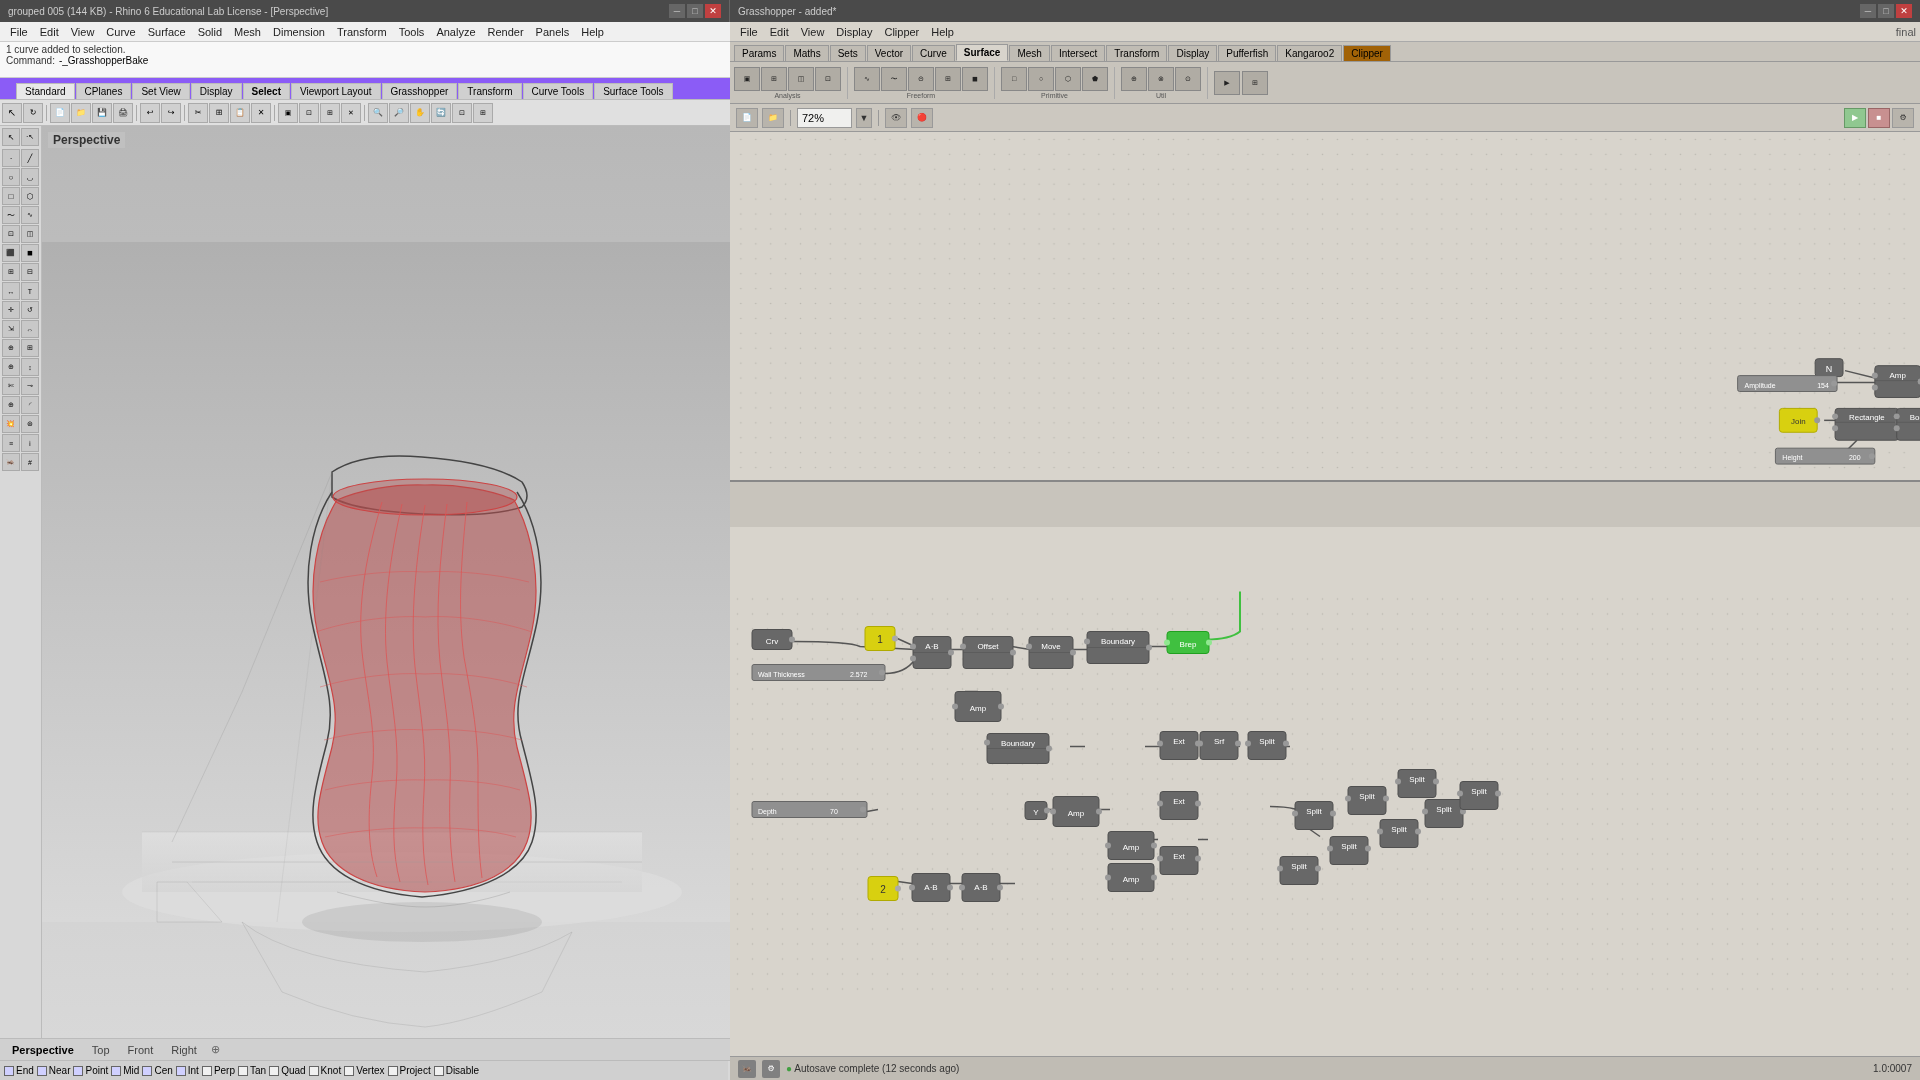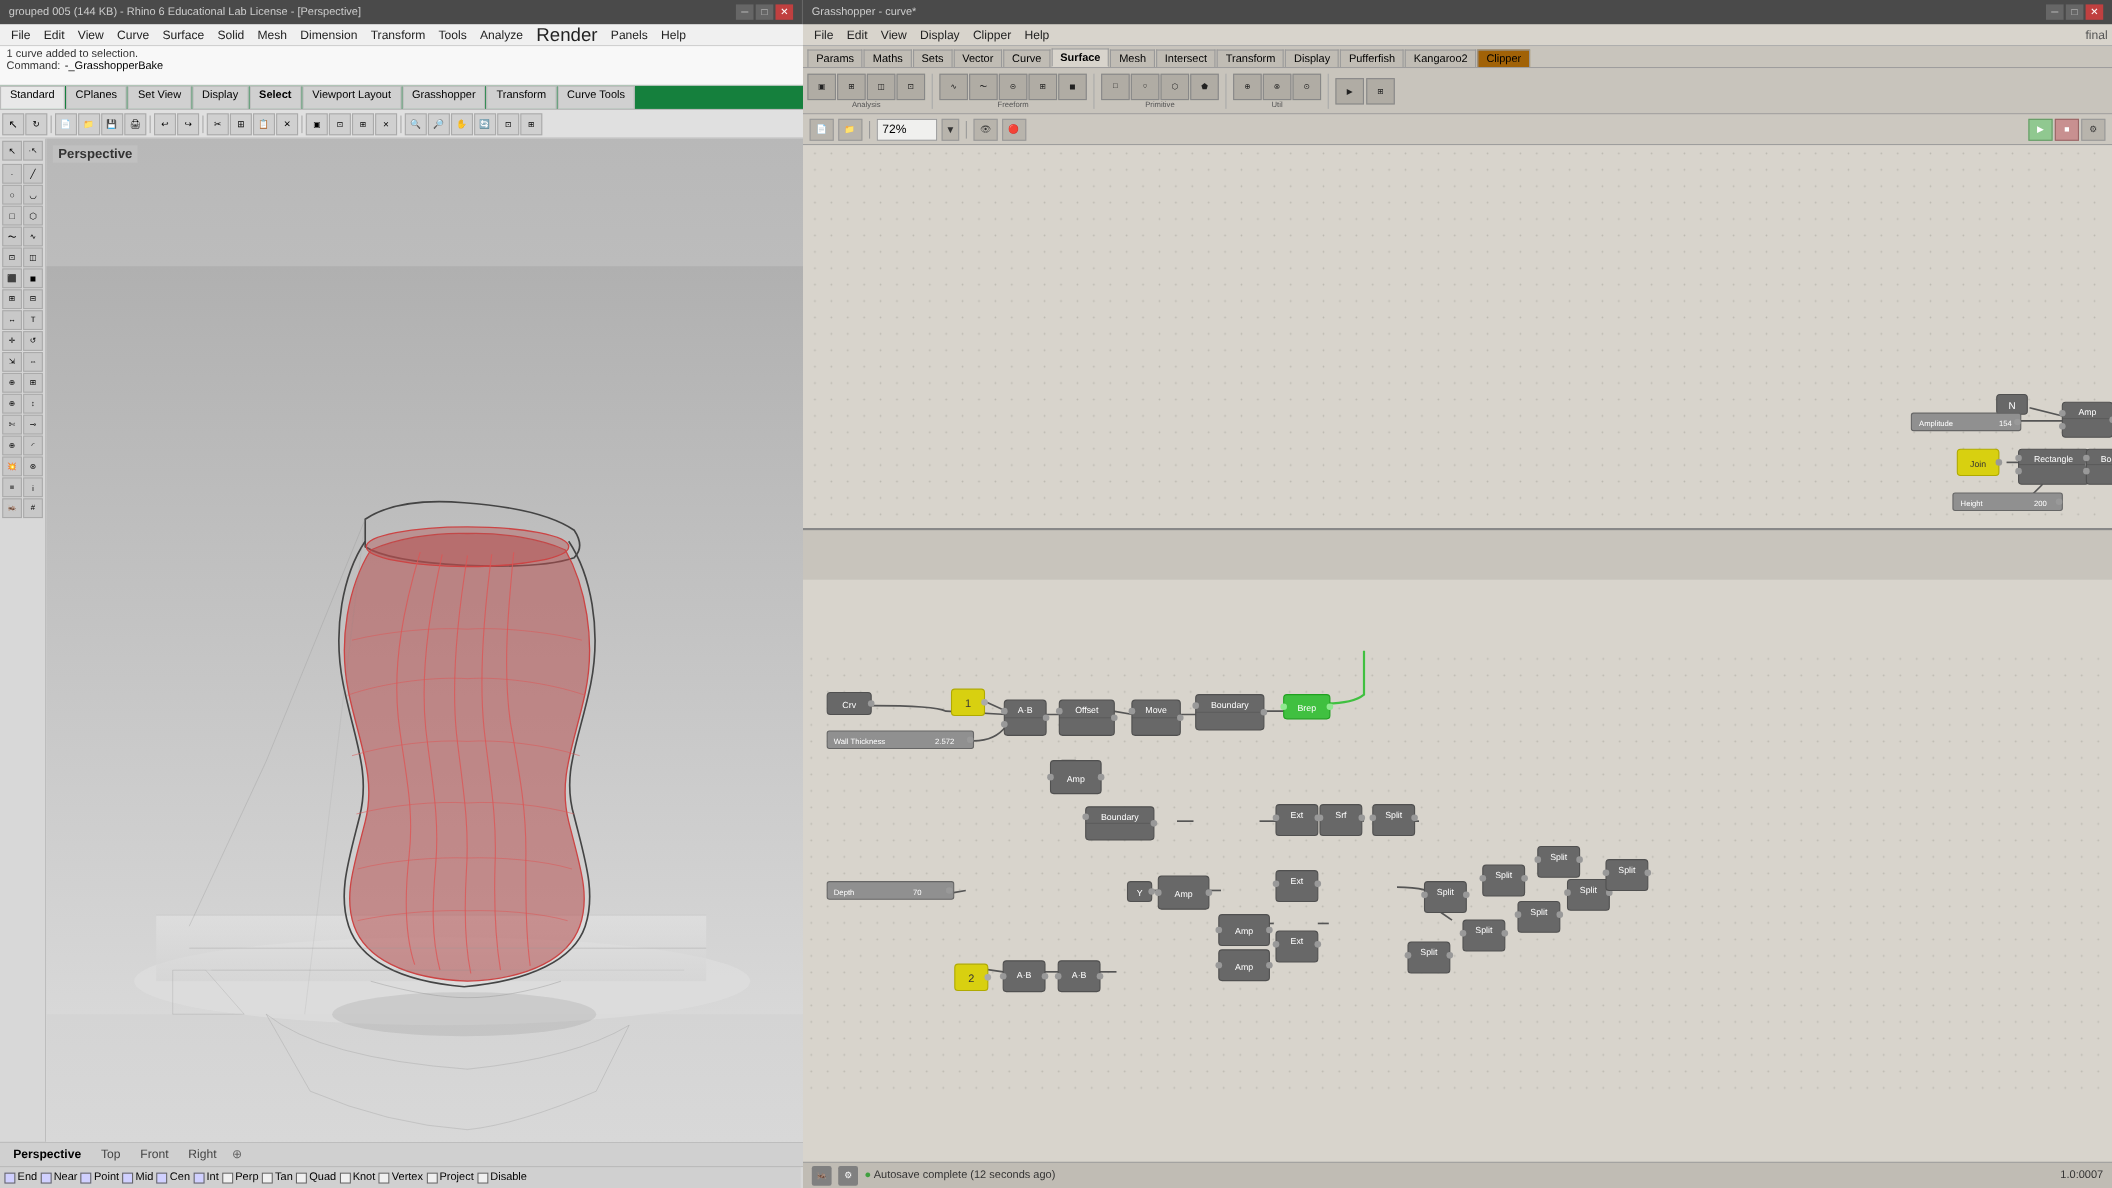--- a/index.html
+++ b/index.html
@@ -15,21 +15,21 @@
     <div style="width:730px; background:#4a4a4a; display:flex; align-items:center; padding:0 8px; border-right:1px solid #666;">
       <span style="font-size:10px; color:#ccc; flex:1;">grouped 005 (144 KB) - Rhino 6 Educational Lab License - [Perspective]</span>
       <div style="display:flex; gap:2px;">
         <div style="width:16px;height:14px;background:#666;border:none;cursor:pointer;display:flex;align-items:center;justify-content:center;font-size:9px;color:#ccc;">─</div>
         <div style="width:16px;height:14px;background:#666;border:none;cursor:pointer;display:flex;align-items:center;justify-content:center;font-size:9px;color:#ccc;">□</div>
         <div style="width:16px;height:14px;background:#c04040;border:none;cursor:pointer;display:flex;align-items:center;justify-content:center;font-size:9px;color:#fff;">✕</div>
       </div>
     </div>
 
     <div style="flex:1; background:#4a4a4a; display:flex; align-items:center; padding:0 8px;">
-      <span style="font-size:10px; color:#ccc; flex:1;">Grasshopper - curve*</span>
+      <span style="font-size:10px; color:#ccc; flex:1;">Grasshopper - added*</span>
       <div style="display:flex; gap:2px;">
         <div style="width:16px;height:14px;background:#666;border:none;cursor:pointer;display:flex;align-items:center;justify-content:center;font-size:9px;color:#ccc;">─</div>
         <div style="width:16px;height:14px;background:#666;border:none;cursor:pointer;display:flex;align-items:center;justify-content:center;font-size:9px;color:#ccc;">□</div>
         <div style="width:16px;height:14px;background:#c04040;border:none;cursor:pointer;display:flex;align-items:center;justify-content:center;font-size:9px;color:#fff;">✕</div>
       </div>
     </div>
   </div>
 
   <div style="display:flex; flex:1; overflow:hidden;">
 
@@ -40,34 +40,34 @@
         <span style="padding:1px 6px;font-size:11px;color:#222;cursor:pointer;">Edit</span>
         <span style="padding:1px 6px;font-size:11px;color:#222;cursor:pointer;">View</span>
         <span style="padding:1px 6px;font-size:11px;color:#222;cursor:pointer;">Curve</span>
         <span style="padding:1px 6px;font-size:11px;color:#222;cursor:pointer;">Surface</span>
         <span style="padding:1px 6px;font-size:11px;color:#222;cursor:pointer;">Solid</span>
         <span style="padding:1px 6px;font-size:11px;color:#222;cursor:pointer;">Mesh</span>
         <span style="padding:1px 6px;font-size:11px;color:#222;cursor:pointer;">Dimension</span>
         <span style="padding:1px 6px;font-size:11px;color:#222;cursor:pointer;">Transform</span>
         <span style="padding:1px 6px;font-size:11px;color:#222;cursor:pointer;">Tools</span>
         <span style="padding:1px 6px;font-size:11px;color:#222;cursor:pointer;">Analyze</span>
-        <span style="padding:1px 6px;font-size:17px;color:#222;cursor:pointer;">Render</span>
+        <span style="padding:1px 6px;font-size:11px;color:#222;cursor:pointer;">Render</span>
         <span style="padding:1px 6px;font-size:11px;color:#222;cursor:pointer;">Panels</span>
         <span style="padding:1px 6px;font-size:11px;color:#222;cursor:pointer;">Help</span>
       </div>
 
       <div style="background:#f8f8f8; height:36px; padding:2px 6px; border-bottom:1px solid #ccc; font-size:10px; color:#333;">
         <div>1 curve added to selection.</div>
         <div style="display:flex; gap:4px;">
           <span>Command:</span>
           <span style="color:#000;">-_GrasshopperBake</span>
         </div>
       </div>
 
-      <div style="background:#15803d; height:22px; display:flex; padding:0 0; border-bottom:1px solid #bbb; overflow:hidden;">
+      <div style="background:#8b5cf6; height:22px; display:flex; align-items:flex-end; padding:0 16px; border-bottom:1px solid #bbb; overflow:hidden;">
         <div style="padding:2px 8px;font-size:10px;background:#e8e8e8;border:1px solid #bbb;border-bottom:none;cursor:pointer;margin-right:1px;">Standard</div>
         <div style="padding:2px 8px;font-size:10px;background:#d0d0d0;border:1px solid #bbb;border-bottom:none;cursor:pointer;margin-right:1px;">CPlanes</div>
         <div style="padding:2px 8px;font-size:10px;background:#d0d0d0;border:1px solid #bbb;border-bottom:none;cursor:pointer;margin-right:1px;">Set View</div>
         <div style="padding:2px 8px;font-size:10px;background:#d0d0d0;border:1px solid #bbb;border-bottom:none;cursor:pointer;margin-right:1px;">Display</div>
         <div style="padding:2px 8px;font-size:10px;background:#d0d0d0;border:1px solid #bbb;border-bottom:none;cursor:pointer;margin-right:1px;font-weight:bold;">Select</div>
         <div style="padding:2px 8px;font-size:10px;background:#d0d0d0;border:1px solid #bbb;border-bottom:none;cursor:pointer;margin-right:1px;">Viewport Layout</div>
         <div style="padding:2px 8px;font-size:10px;background:#d0d0d0;border:1px solid #bbb;border-bottom:none;cursor:pointer;margin-right:1px;">Grasshopper</div>
         <div style="padding:2px 8px;font-size:10px;background:#d0d0d0;border:1px solid #bbb;border-bottom:none;cursor:pointer;margin-right:1px;">Transform</div>
         <div style="padding:2px 8px;font-size:10px;background:#d0d0d0;border:1px solid #bbb;border-bottom:none;cursor:pointer;margin-right:1px;">Curve Tools</div>
         <div style="padding:2px 8px;font-size:10px;background:#d0d0d0;border:1px solid #bbb;border-bottom:none;cursor:pointer;margin-right:1px;margin-top:27px;">Surface Tools</div>

